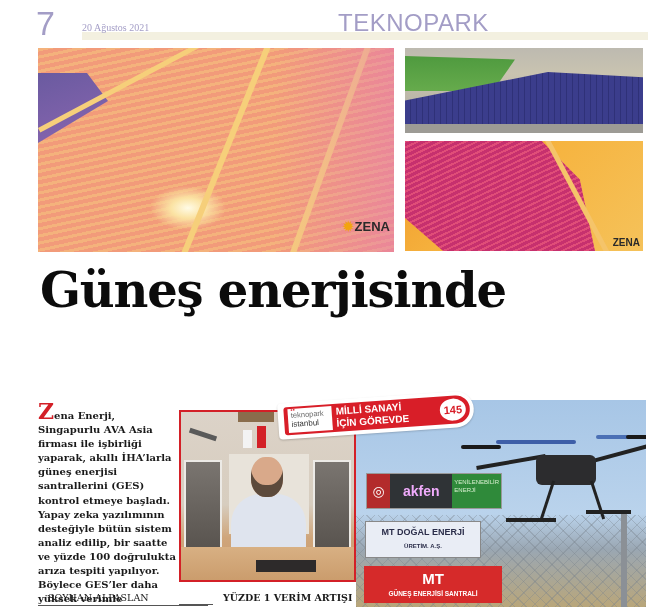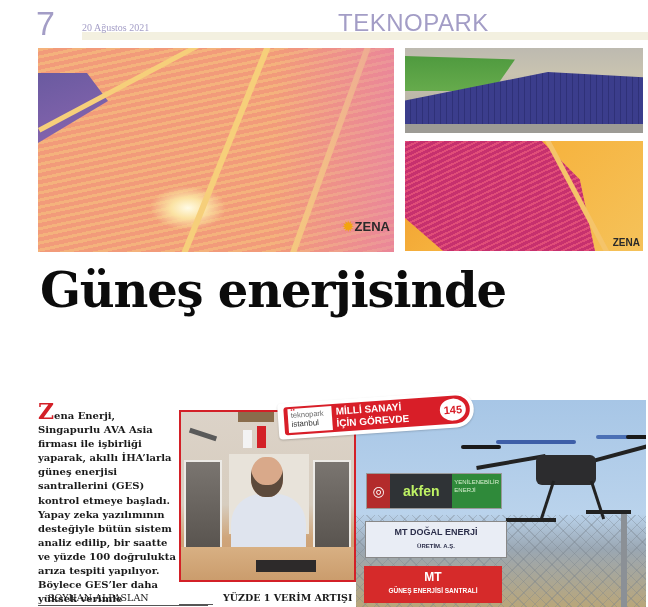--- a/index.html
+++ b/index.html
@@ -88,27 +88,27 @@
   .skid.s1 { left:150px; top:118px; width:50px; }
   .skid.s2 { left:230px; top:110px; width:45px; }
   .fence { position:absolute; left:0; top:115px; width:290px; height:92px; background:
       repeating-linear-gradient(45deg, rgba(120,130,140,0.35) 0 1px, transparent 1px 8px),
       repeating-linear-gradient(-45deg, rgba(120,130,140,0.35) 0 1px, transparent 1px 8px); }
   .post { position:absolute; width:6px; background:#8b9096; }
   .post.pa { left:265px; top:112px; height:95px; }
 
   .sign-akfen { position:absolute; left:10px; top:73px; width:136px; height:36px; background:#2f3336; display:flex; align-items:stretch; border:1px solid #999; }
   .sign-akfen .mark { width:24px; background:#b32b2b; color:#fff; display:flex; align-items:center; justify-content:center; font-family:"Liberation Sans",sans-serif; font-size:14px; }
-  .sign-akfen .name { width:64px; color:#bef264; font-family:"Liberation Sans",sans-serif; font-weight:bold; font-size:14px; display:flex; align-items:center; justify-content:center; }
+  .sign-akfen .name { width:64px; color:#f0abfc; font-family:"Liberation Sans",sans-serif; font-weight:bold; font-size:14px; display:flex; align-items:center; justify-content:center; }
   .sign-akfen .sub { flex:1; background:#2f8a3a; color:#d8f0d0; font-family:"Liberation Sans",sans-serif; font-size:6px; line-height:8px; padding:4px 2px; }
-  .sign-mt { position:absolute; left:9px; top:121px; width:142px; height:37px; background:#e9edf5; border:1px solid #888; text-align:center; font-family:"Liberation Sans",sans-serif; color:#2b2e4a; }
+  .sign-mt { position:absolute; left:9px; top:121px; width:116px; height:37px; background:#e9edf5; border:1px solid #888; text-align:center; font-family:"Liberation Sans",sans-serif; color:#2b2e4a; }
   .sign-mt .l1 { font-weight:bold; font-size:9px; margin-top:5px; }
   .sign-mt .l2 { font-weight:bold; font-size:6px; margin-top:6px; }
   .sign-ges { position:absolute; left:8px; top:166px; width:138px; height:37px; background:#d62a2a; text-align:center; font-family:"Liberation Sans",sans-serif; color:#fff; font-weight:bold; }
-  .sign-ges .l1 { font-size:12px; margin-top:4px; }
+  .sign-ges .l1 { font-size:15px; margin-top:4px; }
   .sign-ges .l2 { font-size:6.5px; margin-top:3px; }
 
   
   .ribbon { position:absolute; left:278px; top:397px; width:196px; height:36px; background:#fff; border-radius: 4px 18px 18px 4px; box-shadow: 0 1px 2px rgba(0,0,0,0.2); transform: rotate(-4deg); }
   .ribbon-inner { position:absolute; left:6px; top:4px; width:186px; height:28px; background:#d81e28; border-radius: 3px 14px 14px 3px; }
   .rib-logo { position:absolute; left:4px; top:2px; width:44px; height:24px; background:#fff; font-family:"Liberation Sans",sans-serif; color:#6b6b6b; line-height:9px; padding:2px 0 0 3px; }
   .rib-logo .a { font-size:7.5px; display:block; }
   .rib-logo .b { font-size:8px; color:#333; display:block; }
   .rib-logo .dots { position:absolute; left:3px; top:-3px; color:#d81e28; font-size:6px; }
   .rib-text { position:absolute; left:52px; top:2px; font-family:"Liberation Sans",sans-serif; font-weight:bold; font-size:10px; color:#fff; line-height:12px; }

